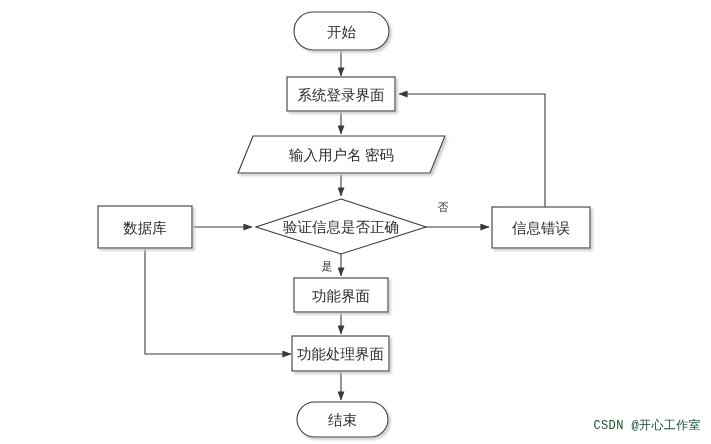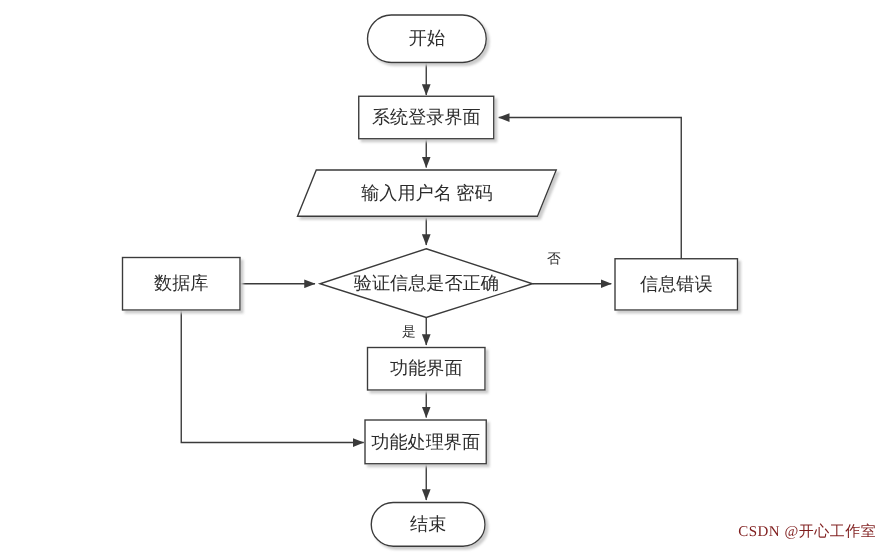--- a/index.html
+++ b/index.html
@@ -44,23 +44,23 @@
     font-family: "Liberation Serif", "DejaVu Serif", serif;
     font-size: 11px;
     fill: #2b2b2b;
     text-anchor: middle;
     dominant-baseline: central;
   }
   .watermark-text {
     position: absolute;
     right: 10px;
     bottom: 10px;
-    font-family: Liberation Serif, serif;
+    font-family: Liberation Mono, monospace;
     font-size: 12px;
-    color: #7f1d1d;
+    color: #14532d;
     letter-spacing: 0.4px;
     white-space: nowrap;
     user-select: none;
   }
 </style>
 </head>
 <body>
 
 <svg id="flow-canvas" viewBox="0 0 711 444">
   <defs>

